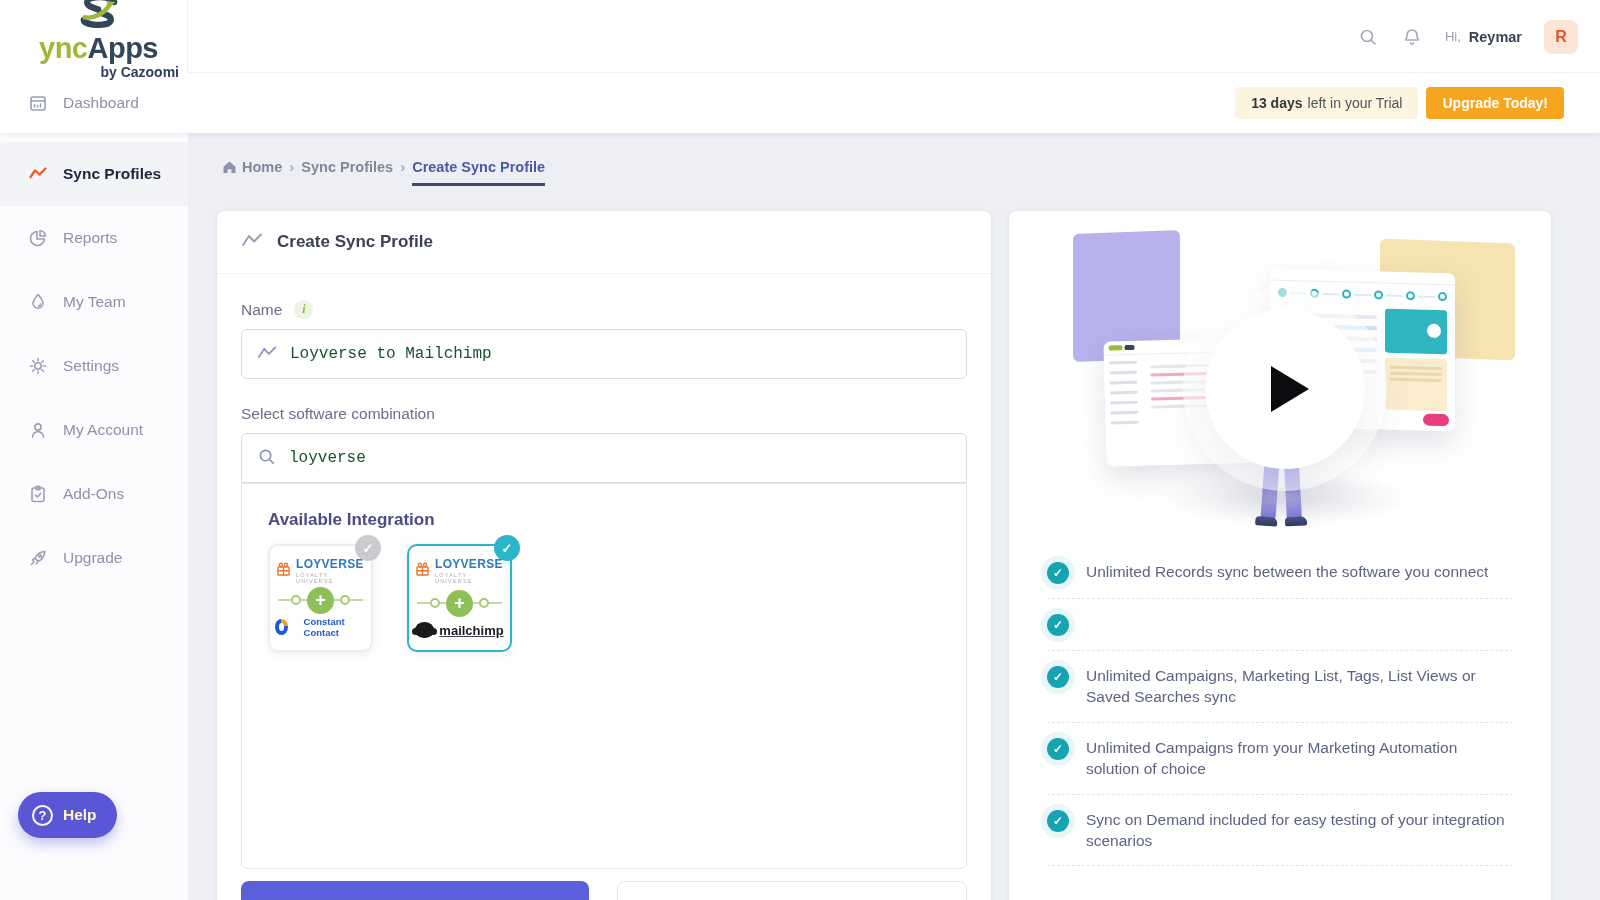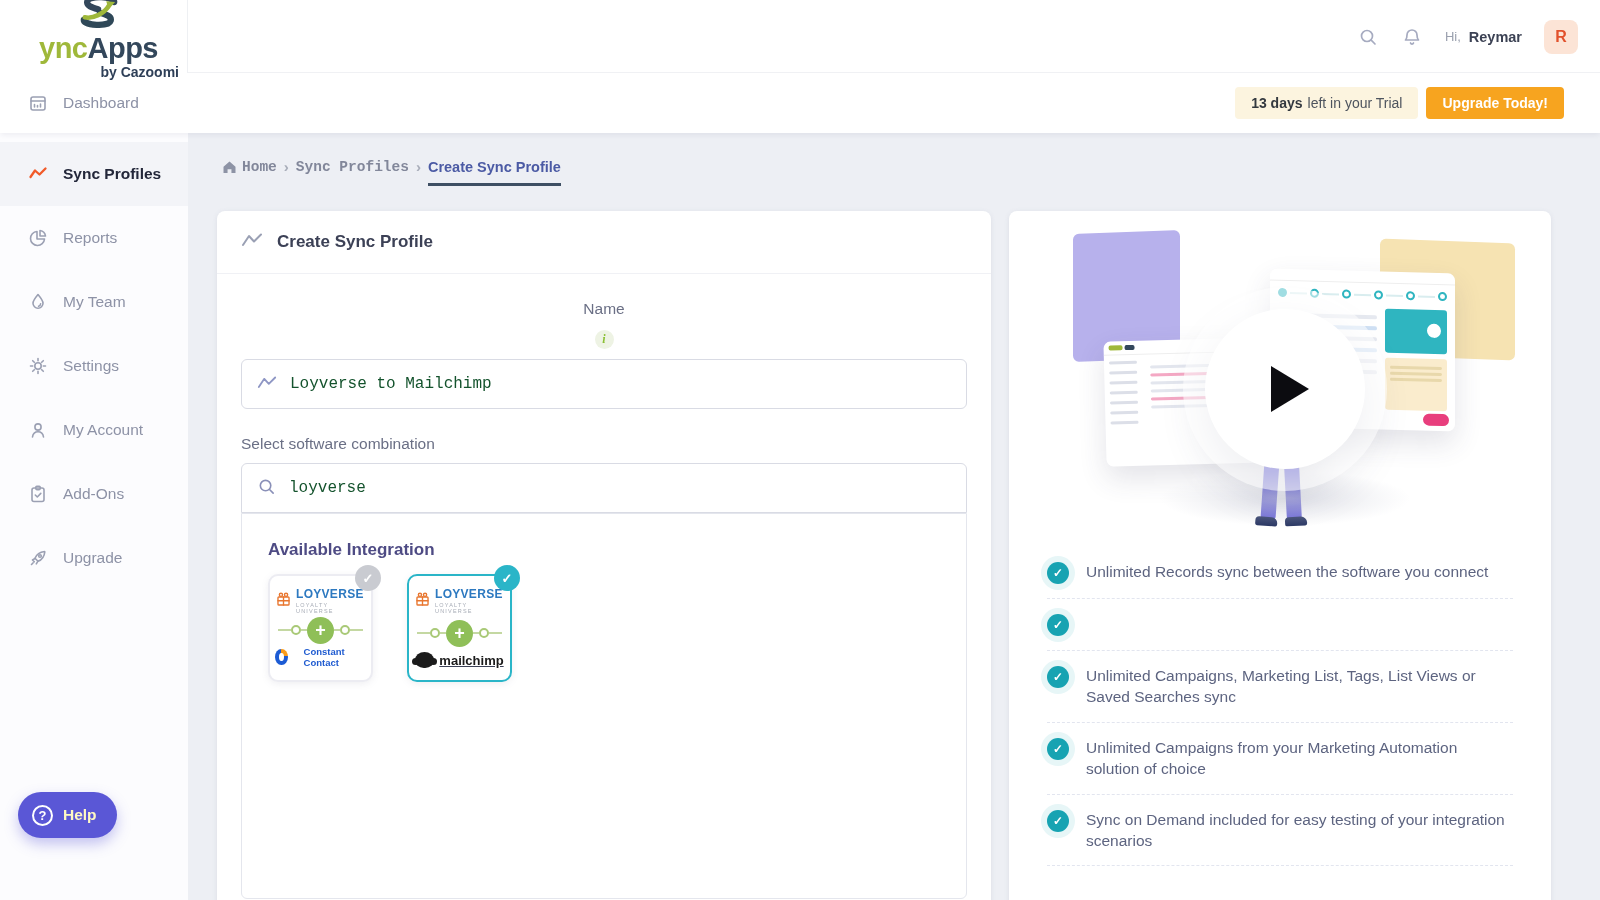--- a/index.html
+++ b/index.html
@@ -31,31 +31,31 @@
   .sidebar { position:absolute; top:133px; left:0; width:188px; bottom:0; background:#fcfcfe; z-index:20; }
   .side-item { display:flex; align-items:center; gap:15px; height:64px; padding-left:28px; font-size:15.5px; color:#8d92a6; cursor:pointer; }
   .side-item.in-subbar { position:absolute; left:0; top:0; height:60px; width:188px; padding-left:28px; z-index:31; }
   .side-item.active { background:#f3f4f8; color:#23273a; font-weight:700; }
   .side-item .sicon { width:20px; height:20px; flex:0 0 20px; display:flex; align-items:center; justify-content:center; }
   svg.oicon { stroke:#9ba0b3; stroke-width:1.6; fill:none; stroke-linecap:round; stroke-linejoin:round; }
   svg.oicon.orange { stroke:#f15a29; stroke-width:2.3; }
 
   
   .breadcrumb { position:absolute; left:222px; top:158px; display:flex; align-items:center; gap:7px; font-size:14.5px; font-weight:600; z-index:5; }
-  .crumb { color:#82879a; cursor:pointer; display:flex; align-items:center; gap:5px;font-family:Liberation Mono, monospace; }
+  .crumb { color:#82879a; cursor:pointer; display:flex; align-items:center; gap:5px; }
   .crumb-sep { color:#a9aeba; font-size:15px; }
   .crumb-current { color:#4b5aa4; padding-bottom:8px; border-bottom:3px solid #3e4f63; margin-bottom:-11px; }
 
   
   .card { background:#fff; border-radius:8px; box-shadow:0 1px 5px rgba(100,105,130,.12); position:absolute; }
   .main-card { left:217px; top:211px; width:774px; height:760px; }
   .card-head { display:flex; align-items:center; gap:14px; padding:21px 24px; border-bottom:1px solid #f0f1f5; }
   .card-title { font-size:17px; font-weight:600; color:#3c4156; }
   .card-body { padding:24px; }
-  .field-label-row { display:flex; align-items:center; gap:12px; margin:2px 0 10px;flex-direction:column; }
+  .field-label-row { display:flex; align-items:center; gap:12px; margin:2px 0 10px; }
   .field-label { font-size:15.5px; color:#6a6f85; }
   .info-dot { width:19px; height:19px; border-radius:50%; background:#eef3e4; color:#8bc034; font-style:italic; font-weight:800; font-size:12px; font-family:"Liberation Serif", serif; display:flex; align-items:center; justify-content:center; cursor:pointer; }
   .input-wrap { display:flex; align-items:center; gap:13px; height:50px; border:1.5px solid #d9dbe4; border-radius:6px; padding:0 15px; background:#fff; }
   .input-wrap input { border:none; outline:none; flex:1; font-size:16px; color:#14532d; font-family:Liberation Mono, monospace; background:transparent; }
   .combo-label { font-size:15.5px; color:#6a6f85; margin:26px 0 10px; }
   .result-panel { border:1px solid #e4e6ed; border-radius:0 0 6px 6px; height:386px; margin-top:0; padding:14px 26px; }
   .avail-heading { color:#4e4b84; font-weight:700; font-size:17px; margin:12px 0 14px; }
   .integ-row { display:flex; gap:34px; }
   .integ-card { position:relative; width:105px; height:108px; background:#fff; border:2px solid #ececf2; border-radius:10px; box-shadow:0 2px 7px rgba(120,125,150,.12); display:flex; flex-direction:column; align-items:center; justify-content:space-between; padding:12px 5px; cursor:pointer; }
   .integ-card.selected { border-color:#2ab5c8; }

